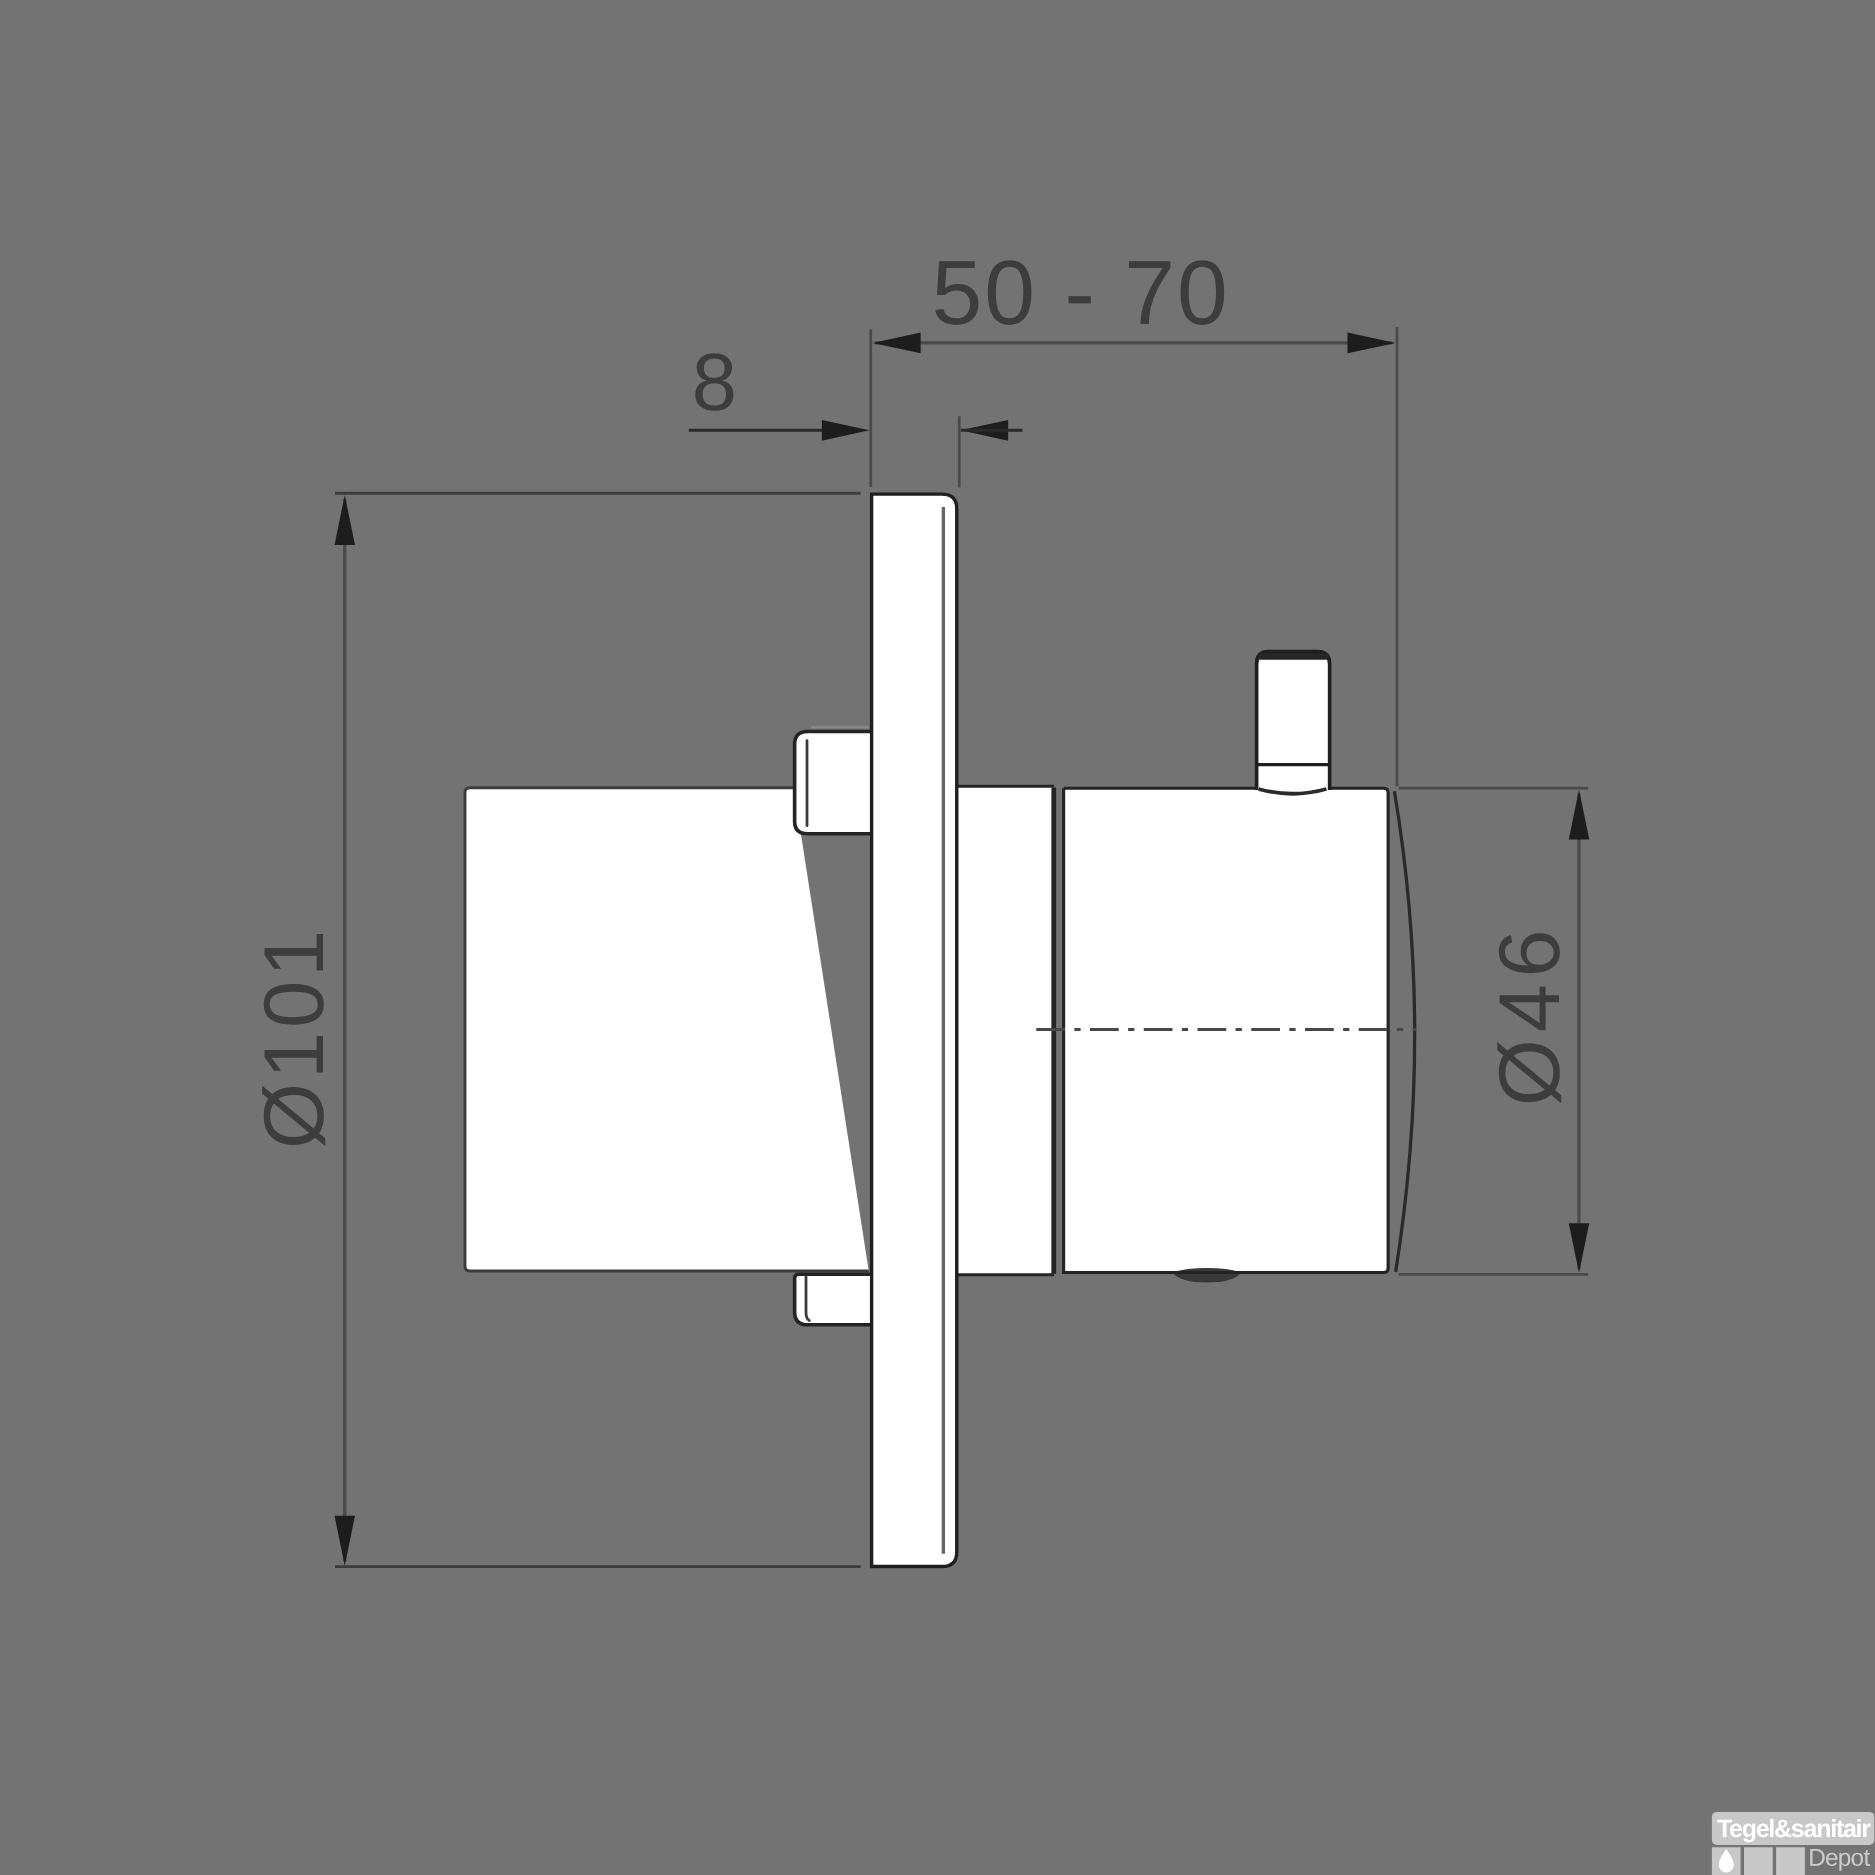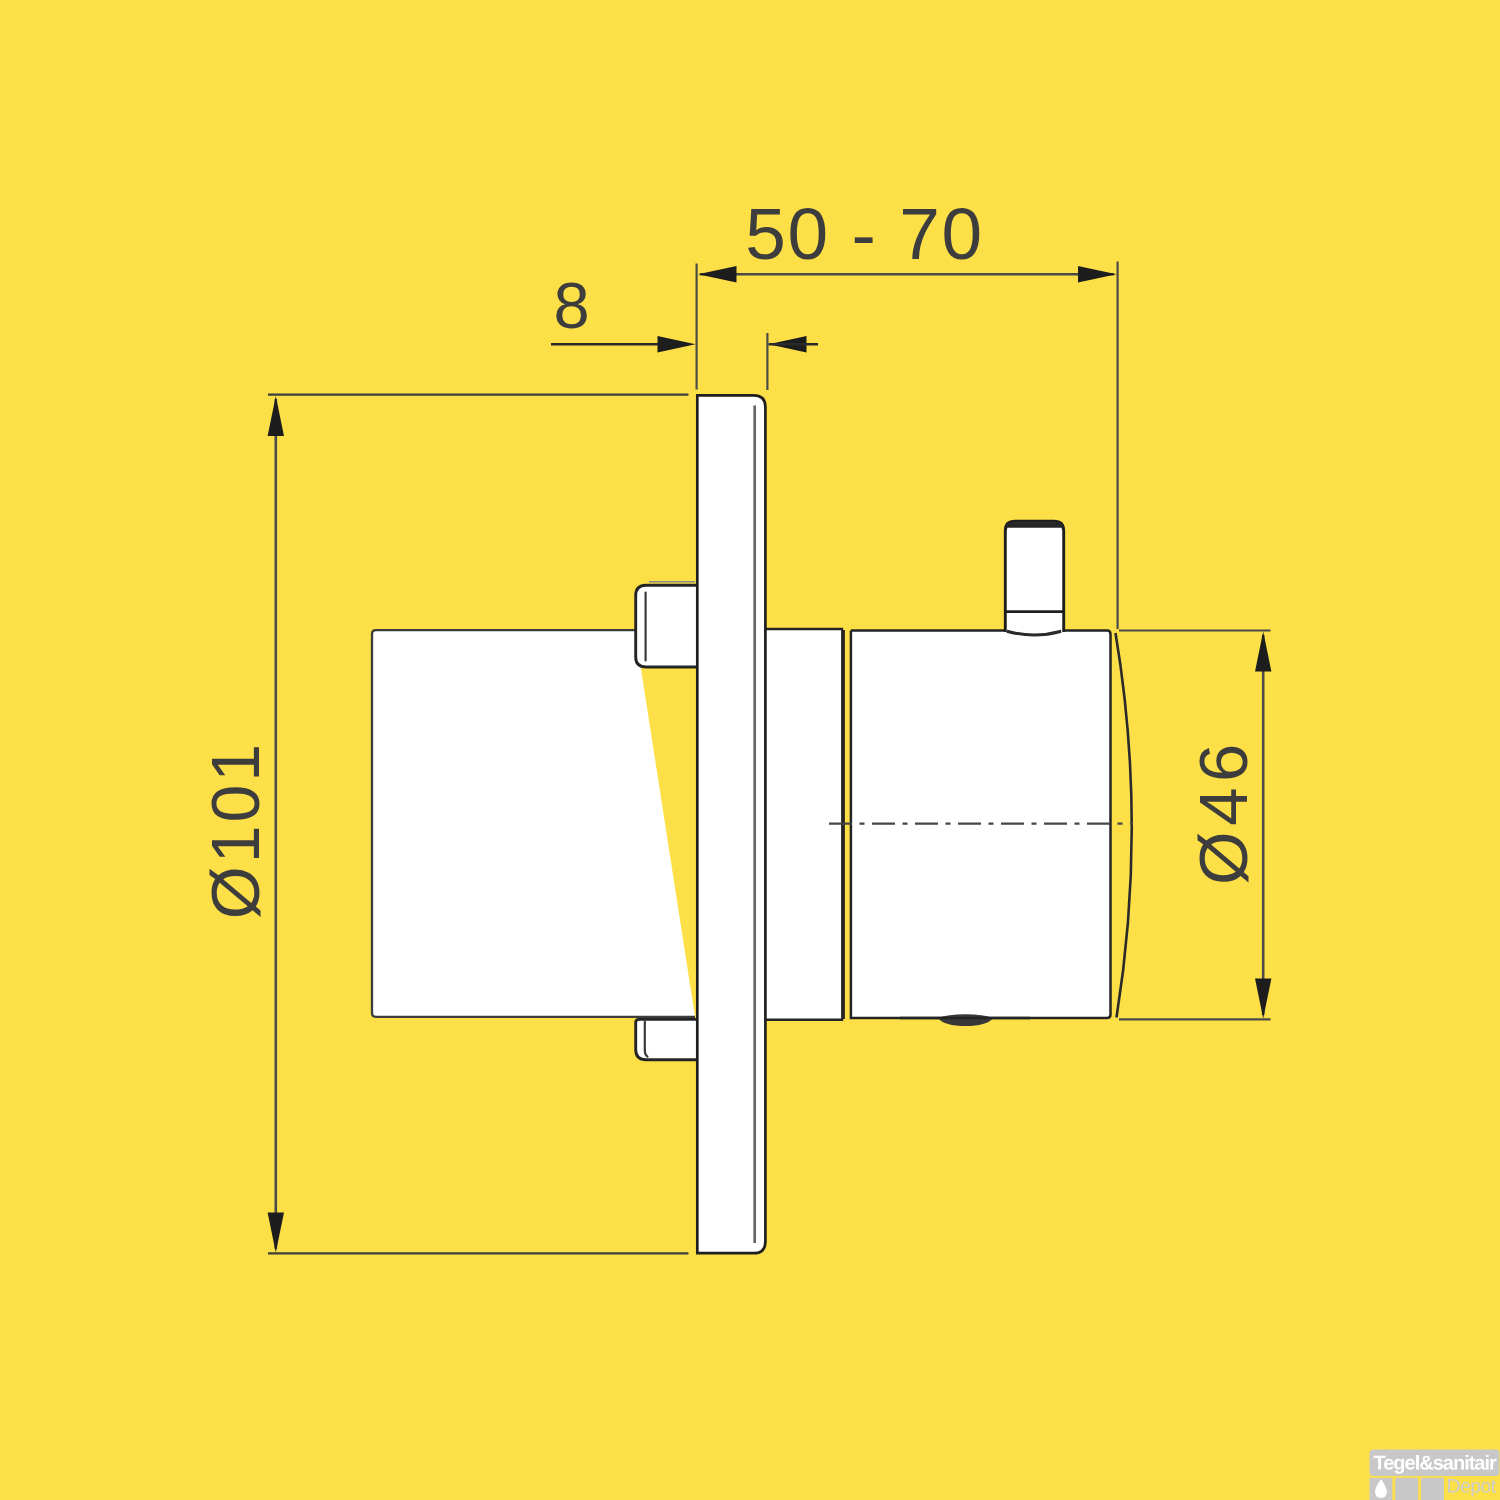--- a/index.html
+++ b/index.html
@@ -1,16 +1,16 @@
 <!DOCTYPE html>
 <html><head>
 <meta charset="utf-8">
 <style>
   html,body{margin:0;padding:0;background:#ffffff;}
-  #canvas{position:relative;width:1500px;height:1500px;background:#fde047;overflow:hidden;}
+  #canvas{position:relative;width:1500px;height:1500px;background:#737373;overflow:hidden;}
   svg{position:absolute;top:0;left:0;}
   text{font-family:"Liberation Sans", sans-serif;-webkit-font-smoothing:antialiased;}
 </style>
 </head>
 <body>
 <div id="canvas">
 <svg width="1500" height="1500" viewBox="0 0 1500 1500">
 
   <path d="M 635 630.2 H 376 Q 372 630.2 372 634 V 1013 Q 372 1016.8 376 1016.8 H 695" fill="#ffffff" stroke="#3c3c3c" stroke-width="2.3"></path>
 

